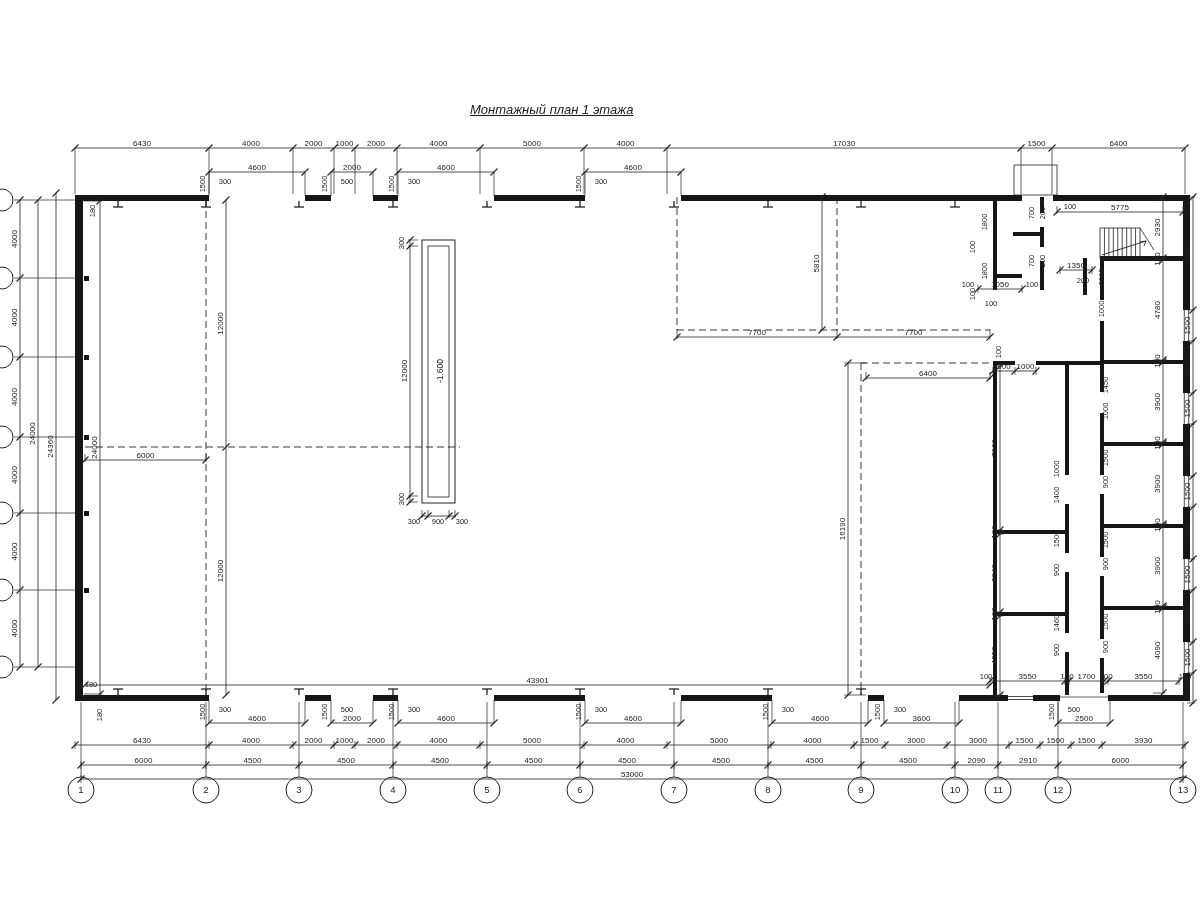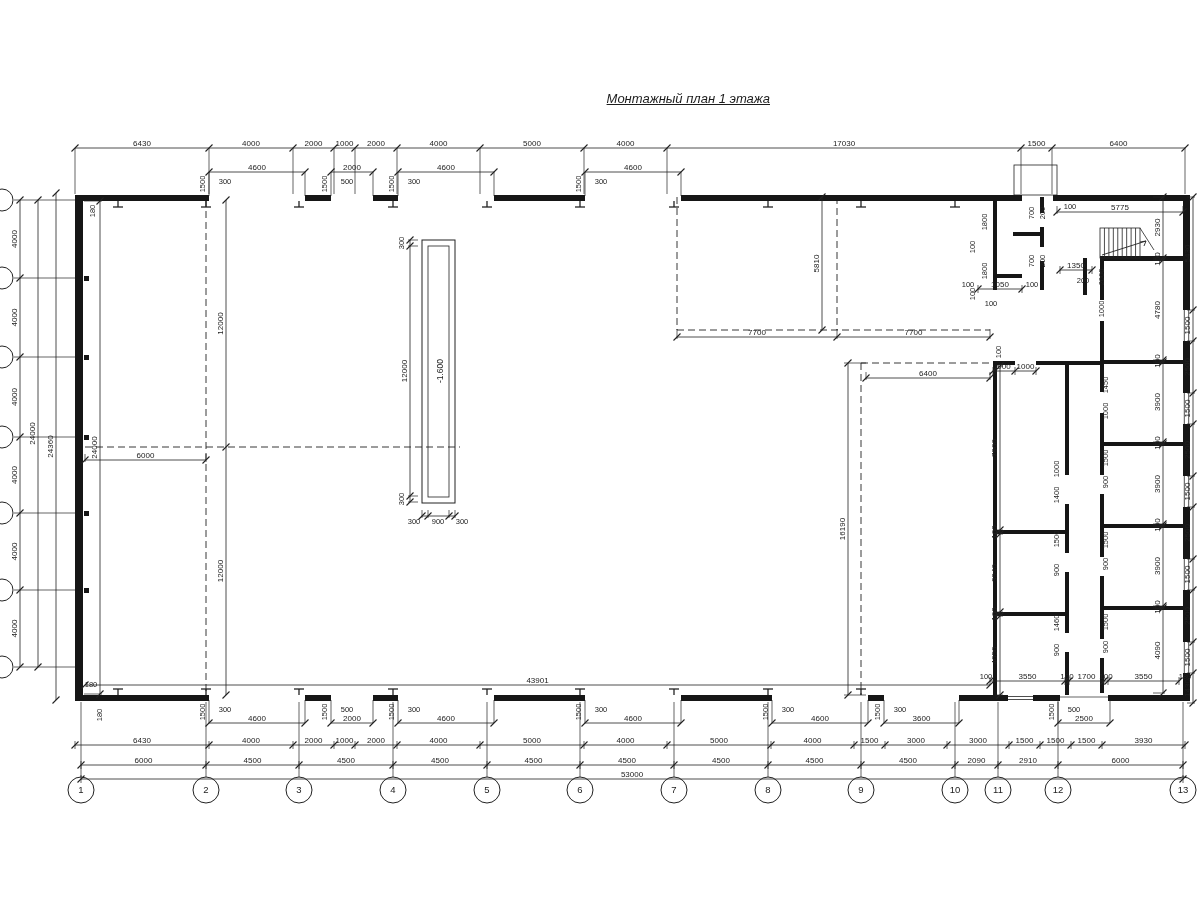--- a/index.html
+++ b/index.html
@@ -1,19 +1,19 @@
 <!DOCTYPE html>
 <html><head>
 <meta charset="utf-8">
 <style>
   html,body{margin:0;padding:0;background:#ffffff;}
   #stage{position:relative;width:1200px;height:900px;background:#fff;overflow:hidden;
          font-family:"Liberation Sans", sans-serif;}
   #plan-svg{position:absolute;left:0;top:0;}
-  .drawing-title{position:absolute;left:470px;top:91px;width:300px;text-align:right;
+  .drawing-title{position:absolute;left:470px;top:102px;width:300px;text-align:left;
     font-family:"Liberation Sans", sans-serif;font-style:italic;font-size:13px;color:#1c1c1c;
     text-decoration:underline;}
 </style>
 </head>
 <body>
 <div id="stage">
   <div class="drawing-title">Монтажный план 1 этажа</div>
   <svg id="plan-svg" width="1200" height="900" viewBox="0 0 1200 900">
       <g>
         <line x1="206" y1="200" x2="206" y2="695" stroke="#222222" stroke-width="0.9" stroke-dasharray="7 4"></line>

